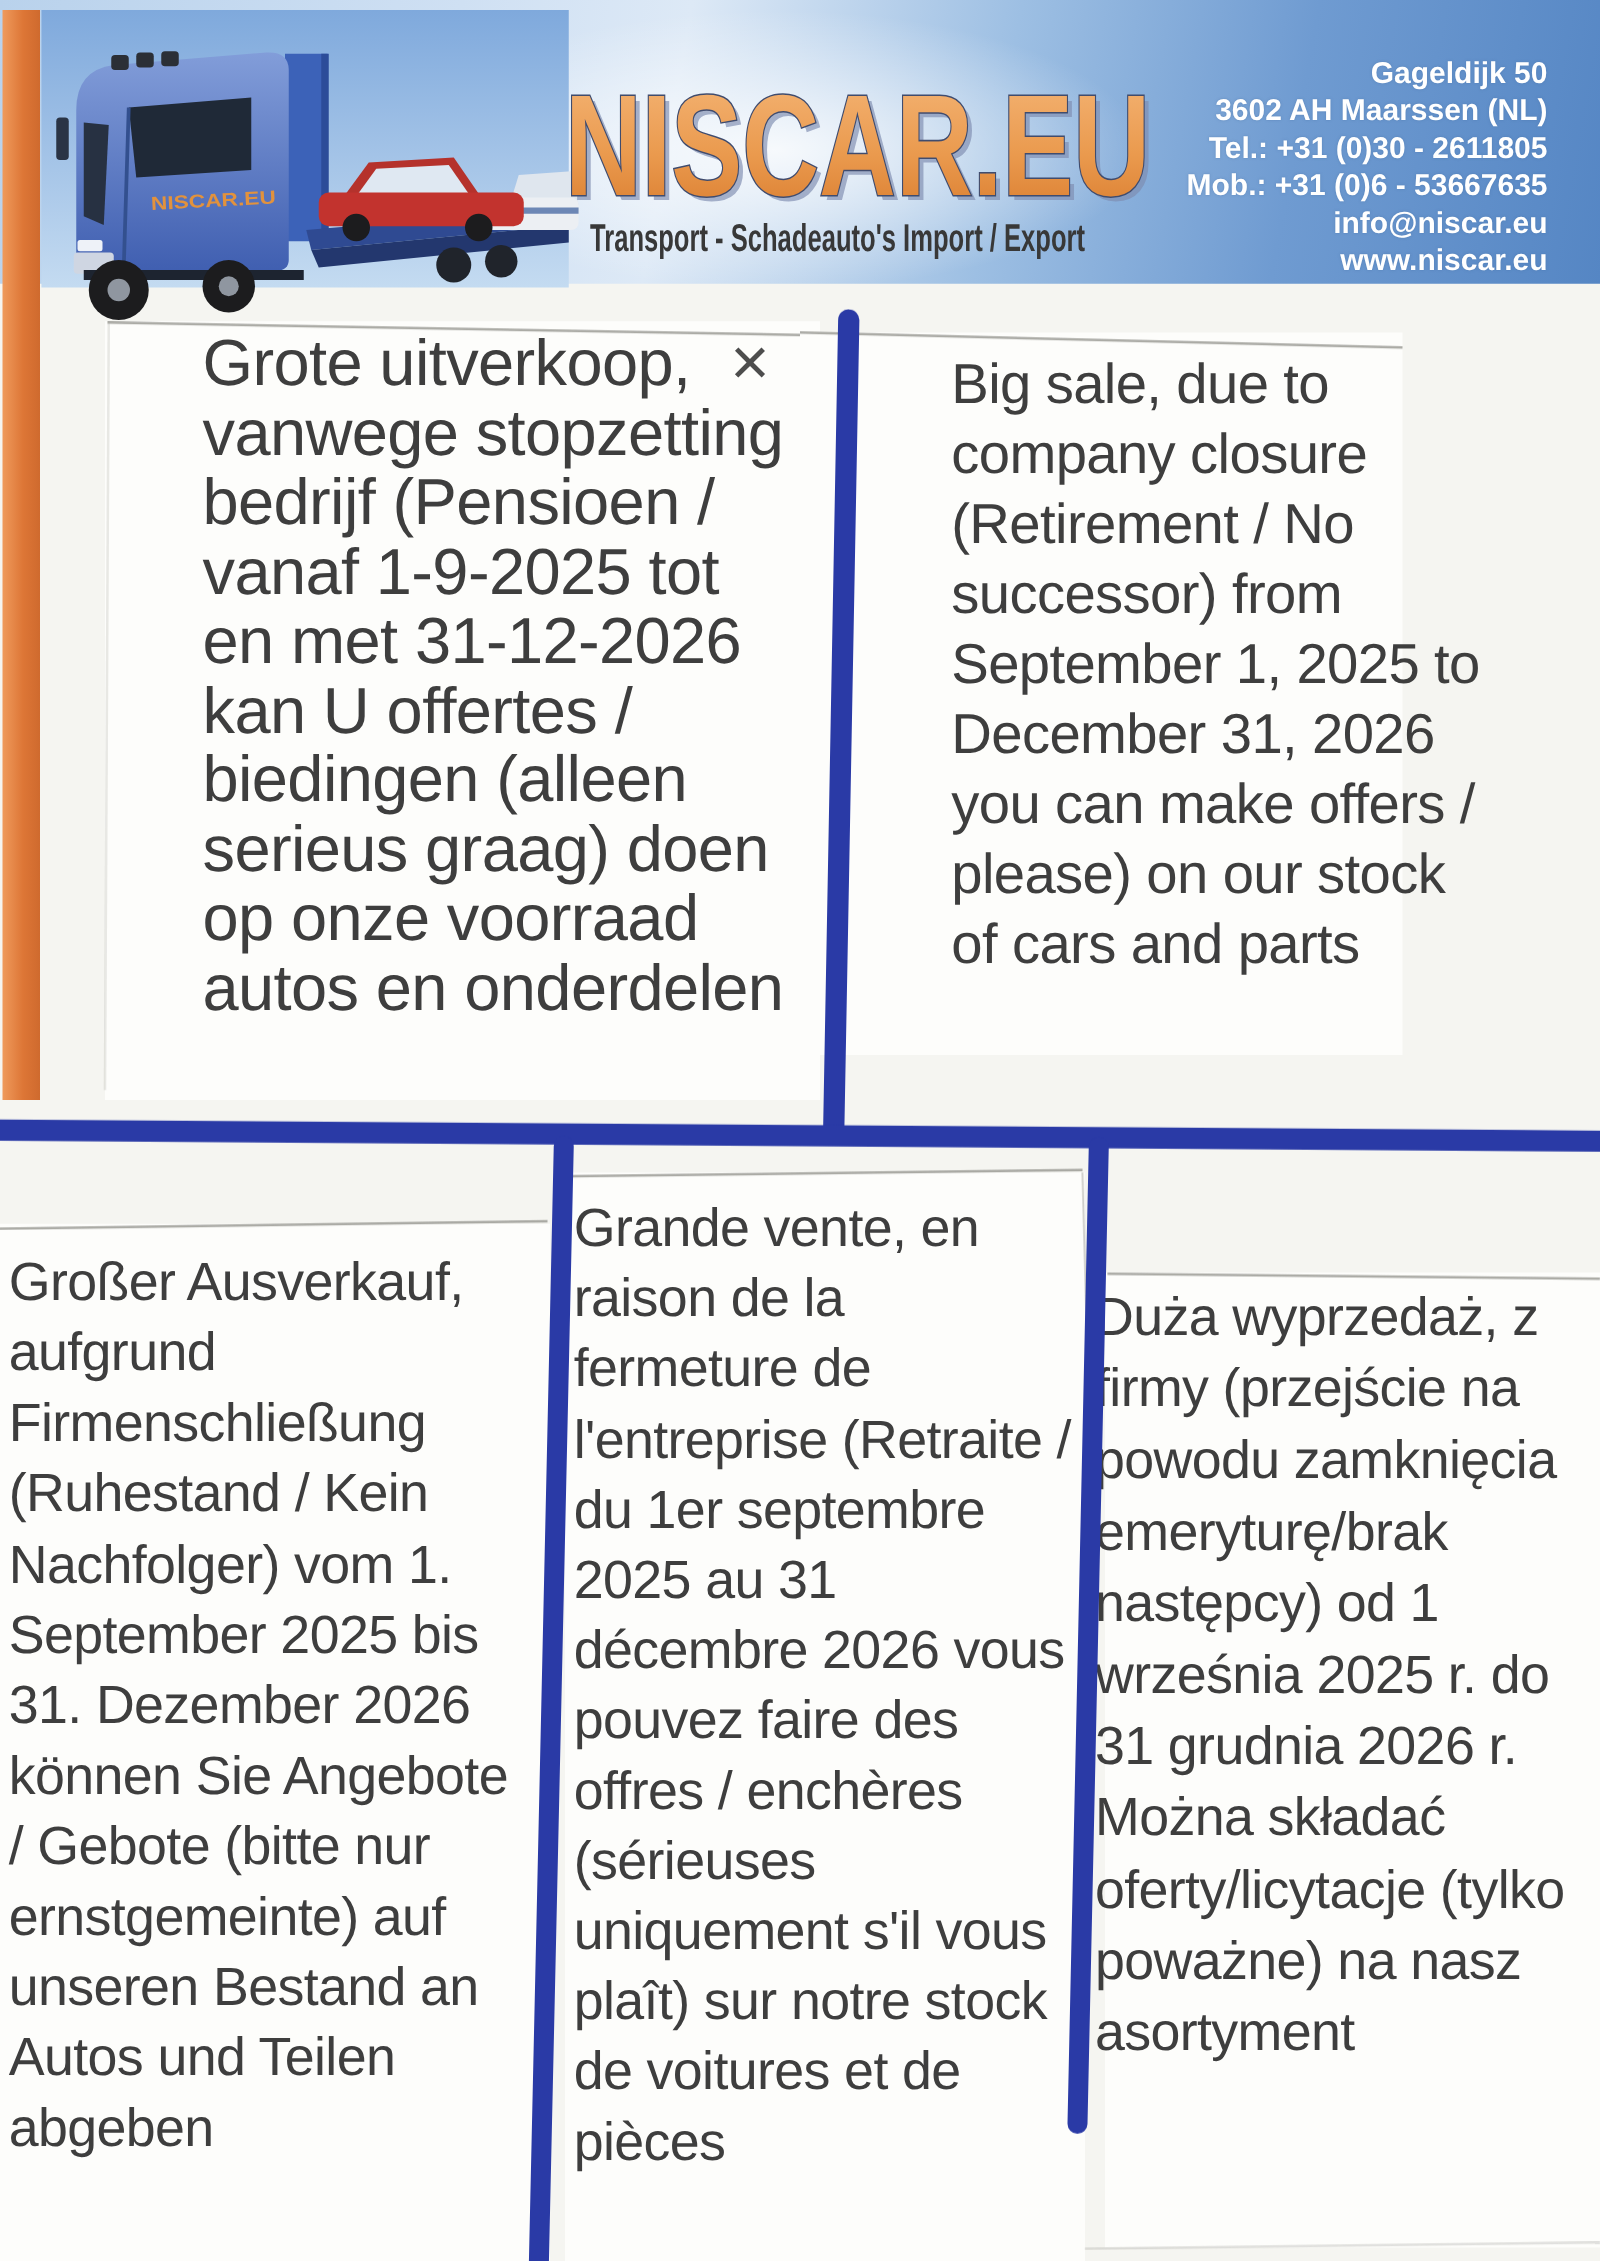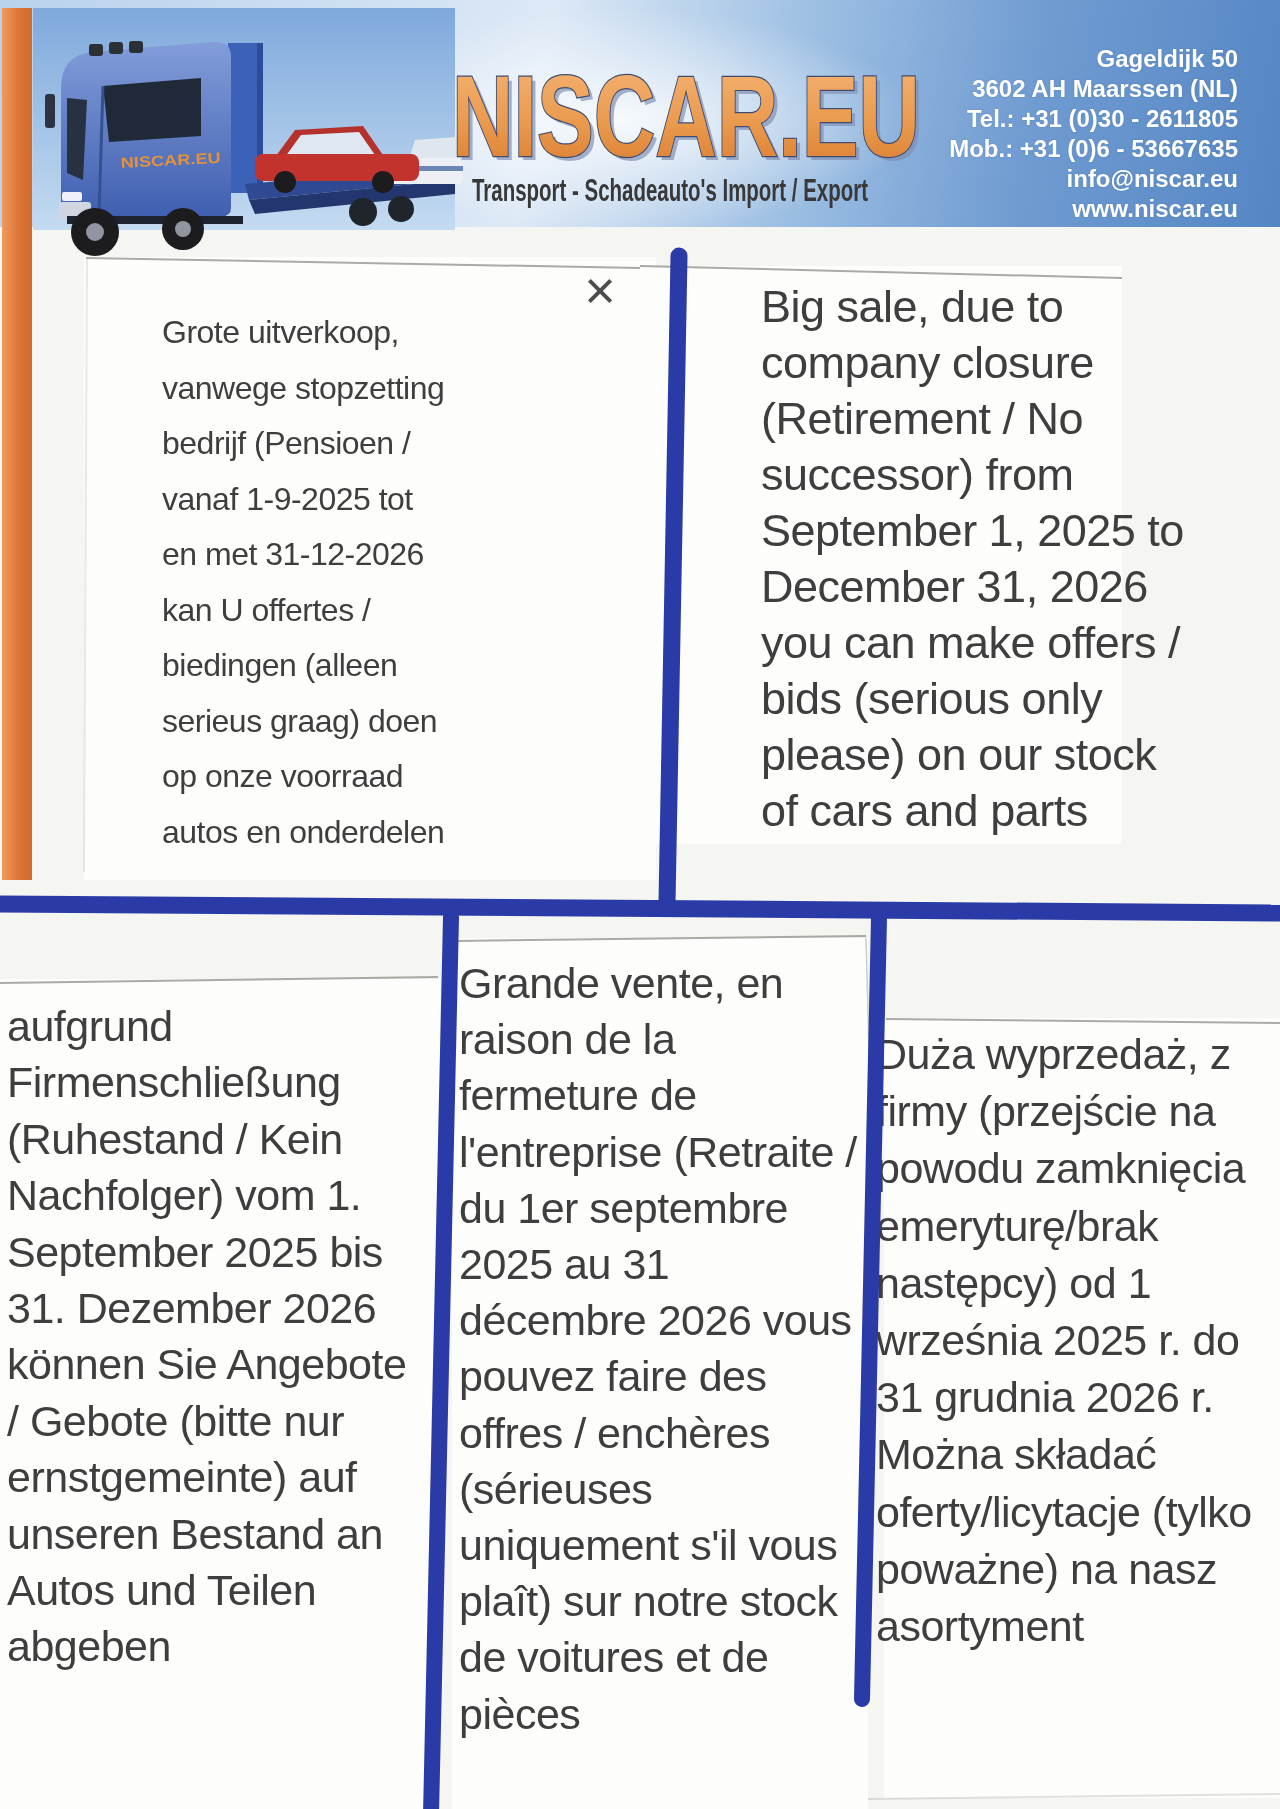--- a/index.html
+++ b/index.html
@@ -31,21 +31,21 @@
   #p-nl{left:84px;top:257px;width:572px;height:623px;}
   #p-en{left:656px;top:266px;width:466px;height:578px;}
   #p-de{left:0;top:979px;width:440px;height:830px;}
   #p-fr{left:452px;top:938px;width:416px;height:871px;}
   #p-pl{left:884px;top:1018px;width:396px;height:780px;}
   
   .notice{
     position:absolute;white-space:nowrap;color:#3e3e3e;
     letter-spacing:-0.5px;z-index:3;
   }
-  #nl{left:162px;top:264px;font-size:32px;line-height:55.5px;margin-top:41px;}
+  #nl{left:162px;top:264px;font-size:52px;line-height:55.5px;}
   #en{left:737px;top:279px;font-size:45px;line-height:56px;margin-left:24px;}
   #de{left:7px;top:998px;font-size:43px;line-height:56.4px;}
   #fr{left:459px;top:955px;font-size:43px;line-height:56.2px;}
   #pl{left:876px;top:1026px;font-size:43px;line-height:57.2px;}
   .close-mark{
     position:absolute;left:578px;top:258px;width:44px;height:64px;
     font-size:54px;line-height:64px;text-align:center;color:#4d4d4d;z-index:4;
   }
   .overlay-svg{position:absolute;left:0;top:0;z-index:5;pointer-events:none;}
 </style>
@@ -148,25 +148,25 @@
       <div>autos en onderdelen</div>
     </div>
   <div class="notice" id="en">
       <div>Big sale, due to</div>
       <div>company closure</div>
       <div>(Retirement / No</div>
       <div>successor) from</div>
       <div>September 1, 2025 to</div>
       <div>December 31, 2026</div>
       <div>you can make offers /</div>
-      <div>bids (serious only</div>
       <div>please) on our stock</div>
       <div>of cars and parts</div>
     </div>
   <div class="notice" id="de">
+      <div>Großer Ausverkauf,</div>
       <div>aufgrund</div>
       <div>Firmenschließung</div>
       <div>(Ruhestand / Kein</div>
       <div>Nachfolger) vom 1.</div>
       <div>September 2025 bis</div>
       <div>31. Dezember 2026</div>
       <div>können Sie Angebote</div>
       <div>/ Gebote (bitte nur</div>
       <div>ernstgemeinte) auf</div>
       <div>unseren Bestand an</div>

